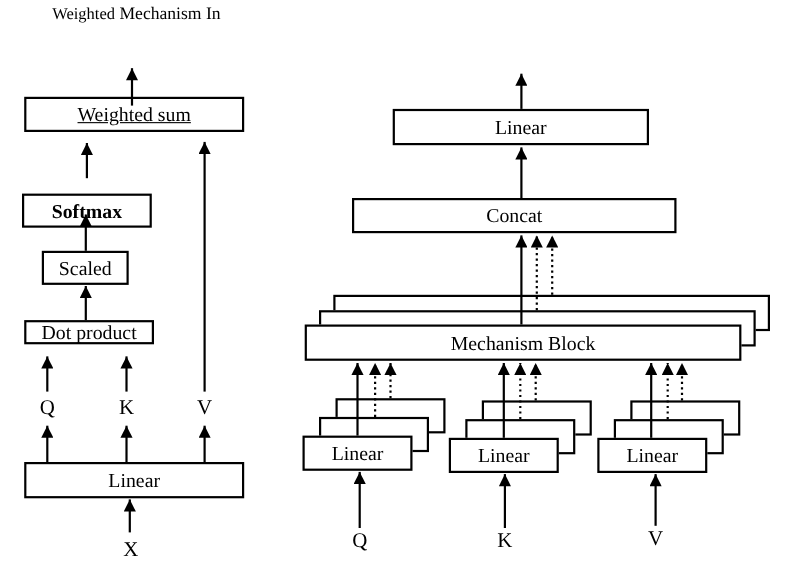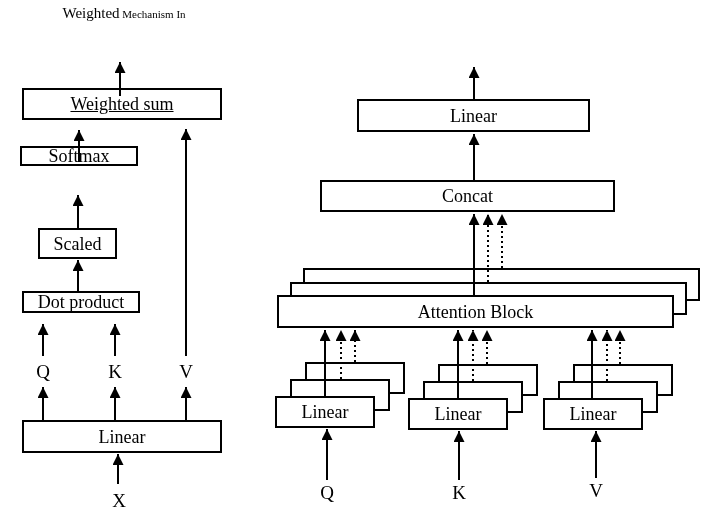--- a/index.html
+++ b/index.html
@@ -16,21 +16,21 @@
     background:var(--paper, #ffffff);
     display:flex; align-items:center; justify-content:center;
     font-size:18px; line-height:1; white-space:nowrap;
   }
   .lbl {
     position:absolute; transform:translate(-50%,-50%);
     font-size:19px; line-height:1; white-space:nowrap;
   }
   .title { position:absolute; text-align:center; line-height:1.55; }
   .t-big  { font-size:15px; }
-  .t-small{ font-size:11px;text-align:right; }
+  .t-small{ font-size:16px;text-align:right; }
   .t-mid  { font-size:13.5px; }
   .t-right{ font-size:15px; }
   svg.arrows {
     position:absolute; left:0; top:0; pointer-events:none;
   }
   svg.arrows line { stroke:var(--ink, #000000); stroke-width:2; }
   svg.arrows line.dash { stroke-dasharray:2 3; }
   svg.arrows .ah-fill { fill:var(--ink, #000000); }
 </style>
 </head>
@@ -39,21 +39,21 @@
 <div class="canvas">
 
   <div class="title" style="left:23px; top:1px; width:202px;">
     <div><span class="t-big">Weighted</span><span class="t-small"> Mechanism In</span></div>
   </div>
 
   <div class="box" style="left:22px; top:88px; width:200px; height:32px;text-decoration:underline;">
     <span>Weighted sum</span>
   </div>
 
-  <div class="box" style="left:20px; top:146px; width:118px; height:20px;">
+  <div class="box" style="left:20px; top:176px; width:118px; height:31px;font-weight:bold;">
     <span>Softmax</span>
   </div>
 
   <div class="box" style="left:38px; top:228px; width:79px; height:31px;">
     <span>Scaled</span>
   </div>
 
   <div class="box" style="left:22px; top:291px; width:118px; height:22px;">
     <span>Dot product</span>
   </div>
@@ -73,21 +73,21 @@
     <span>Linear</span>
   </div>
 
   <div class="box" style="left:320px; top:180px; width:295px; height:32px;">
     <span>Concat</span>
   </div>
 
   <div class="box" style="left:303px; top:268px; width:397px; height:33px;"></div>
   <div class="box" style="left:290px; top:282px; width:397px; height:33px;"></div>
   <div class="box" style="left:277px; top:295px; width:397px; height:33px;">
-    <span>Attention Block</span>
+    <span>Mechanism Block</span>
   </div>
 
   <div class="box" style="left:305px; top:362px; width:100px; height:32px;"></div>
   <div class="box" style="left:290px; top:379px; width:100px; height:32px;"></div>
   <div class="box" style="left:275px; top:396px; width:100px; height:32px;">
     <span>Linear</span>
   </div>
 
   <div class="box" style="left:438px; top:364px; width:100px; height:32px;"></div>
   <div class="box" style="left:423px; top:381px; width:100px; height:32px;"></div>

